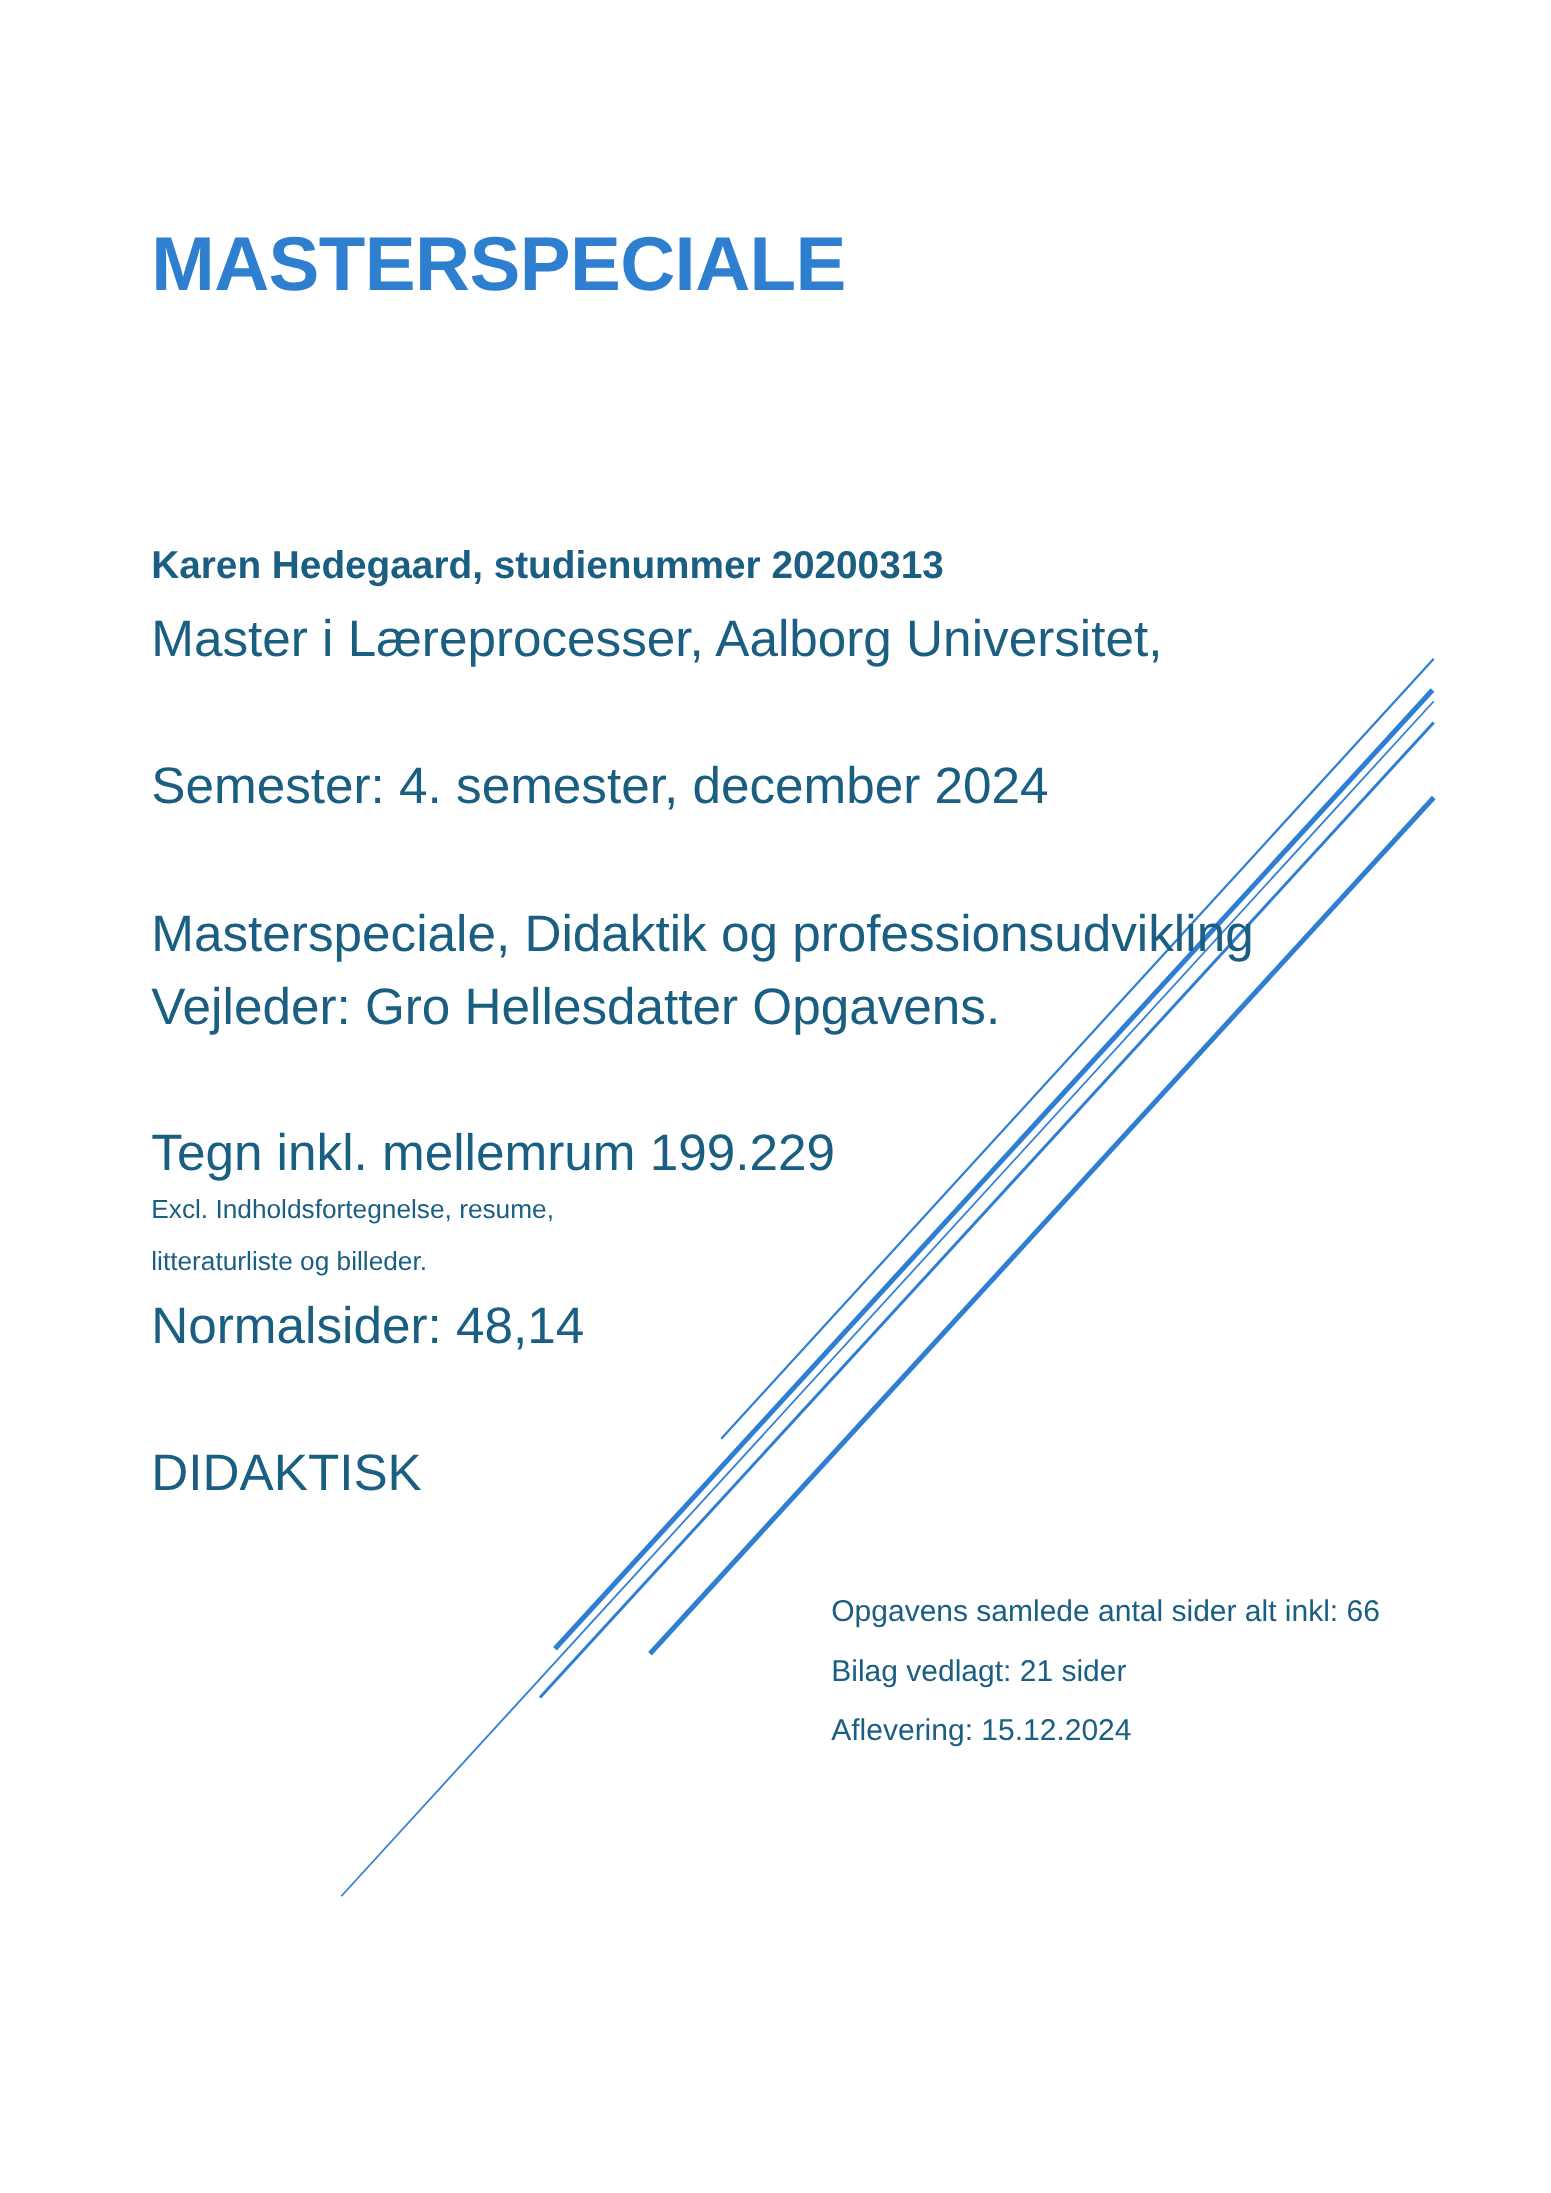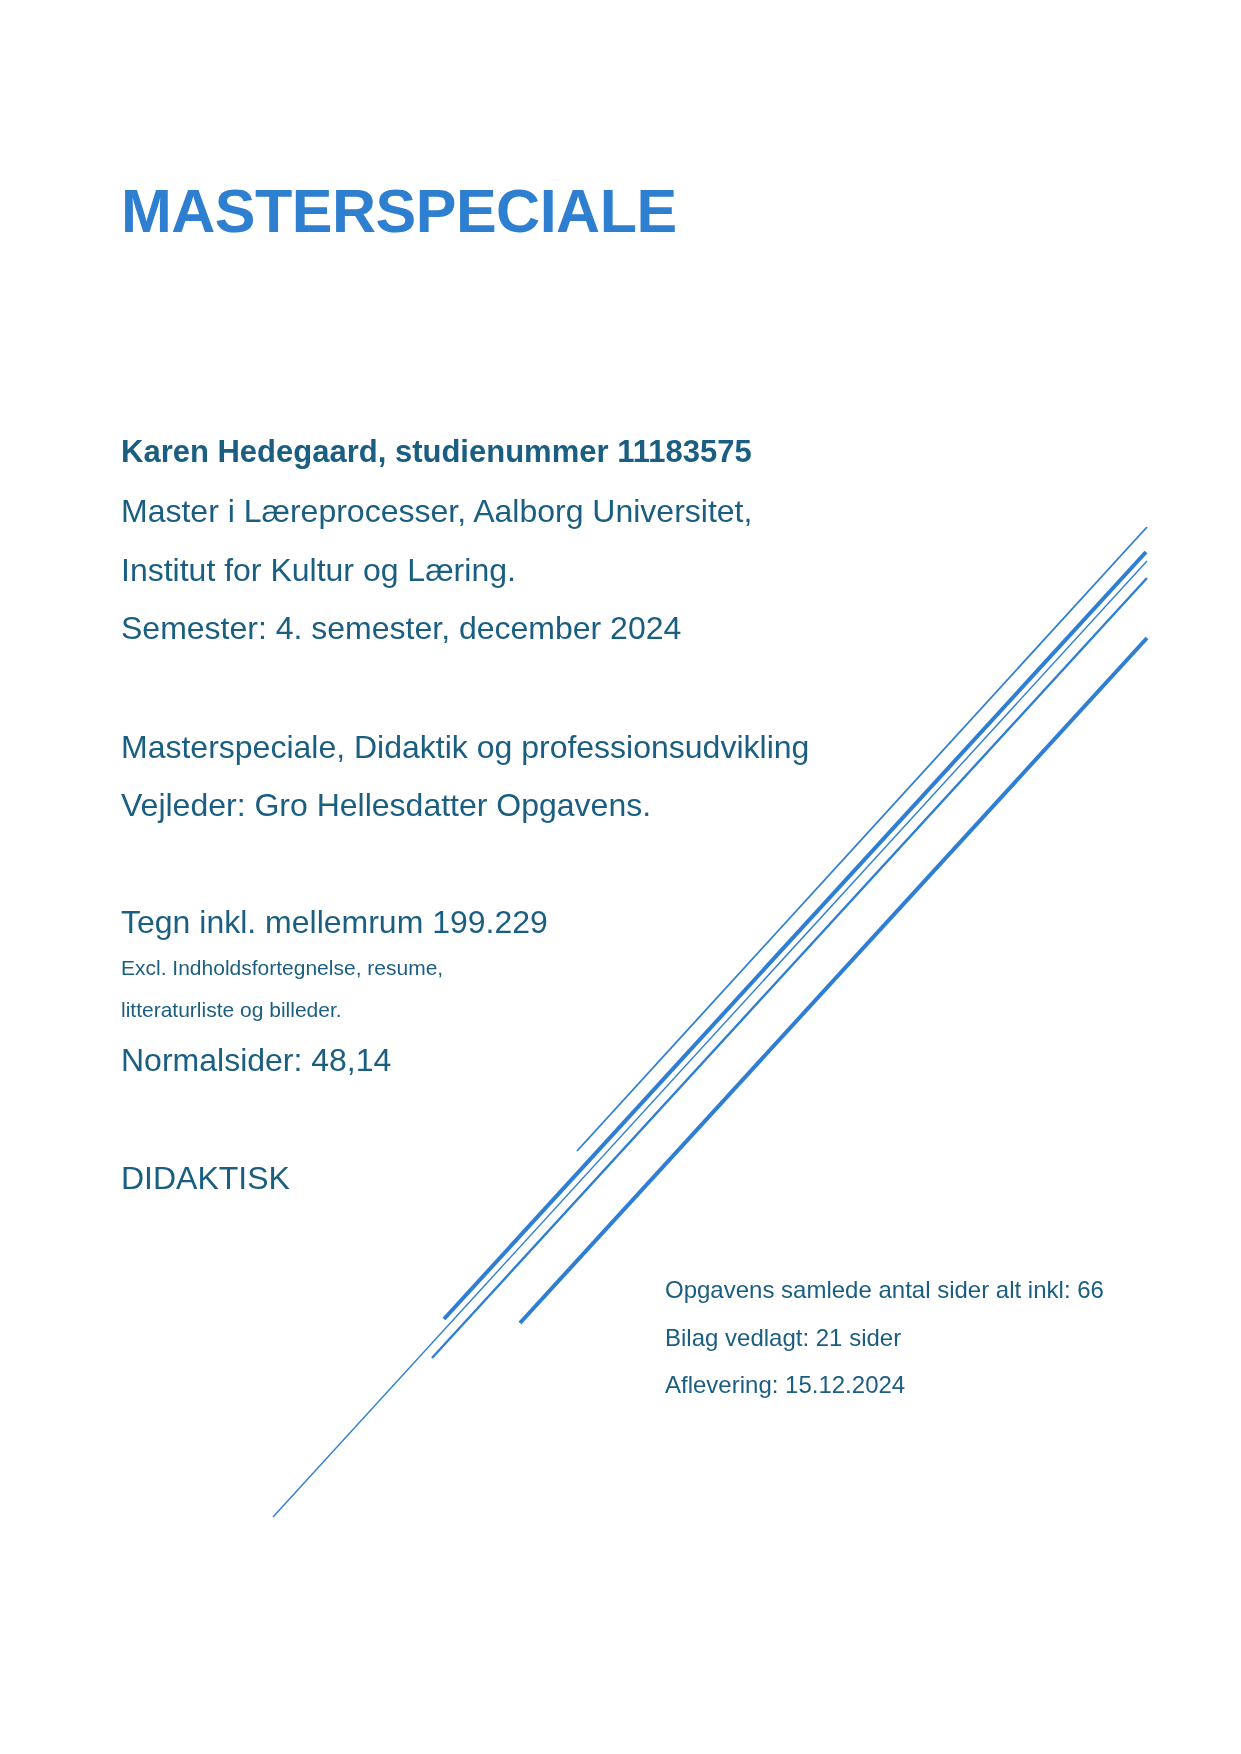--- a/index.html
+++ b/index.html
@@ -52,21 +52,21 @@
     }
     .subtitle div { white-space: nowrap; }
     .author {
       left: 121px;
       top: 432px;
       font-size: 31px;
       line-height: 40px;
       font-weight: bold;
     }
     .line-lg {
-      font-size: 32px;
+      font-size: 41px;
       line-height: 40px;
       left: 121px;
     }
     .line-sm {
       font-size: 21px;
       line-height: 30px;
       left: 121px;
     }
     .meta {
       font-size: 24px;
@@ -85,24 +85,23 @@
       <line x1="1146" y1="552" x2="444" y2="1319" stroke-width="4"></line>
       <line x1="1147" y1="561" x2="273" y2="1517" stroke-width="1.4"></line>
       <line x1="1147" y1="578" x2="432" y2="1358" stroke-width="2.4"></line>
       <line x1="1147" y1="638" x2="520" y2="1323" stroke-width="4"></line>
     </g>
   </svg>
 
   <h1 class="txt main-title">MASTERSPECIALE</h1>
 
 
-  <div class="txt author">Karen Hedegaard, studienummer 11183575</div>
+  <div class="txt author">Karen Hedegaard, studienummer 20200313</div>
 
   <div class="txt line-lg" style="top:491px;">Master i Læreprocesser, Aalborg Universitet,</div>
-  <div class="txt line-lg" style="top:550px;">Institut for Kultur og Læring.</div>
   <div class="txt line-lg" style="top:608px;">Semester: 4. semester, december 2024</div>
 
   <div class="txt line-lg" style="top:727px;">Masterspeciale, Didaktik og professionsudvikling</div>
   <div class="txt line-lg" style="top:785px;">Vejleder: Gro Hellesdatter Opgavens.</div>
 
   <div class="txt line-lg" style="top:902px;">Tegn inkl. mellemrum 199.229</div>
   <div class="txt line-sm" style="top:953px;">Excl. Indholdsfortegnelse, resume,</div>
   <div class="txt line-sm" style="top:995px;">litteraturliste og billeder.</div>
   <div class="txt line-lg" style="top:1040px;">Normalsider: 48,14</div>
 

